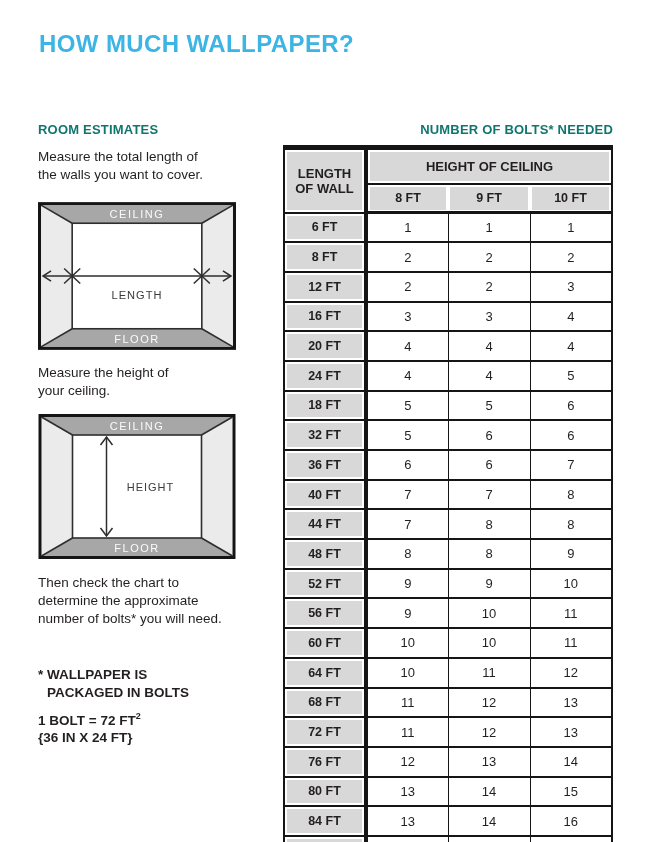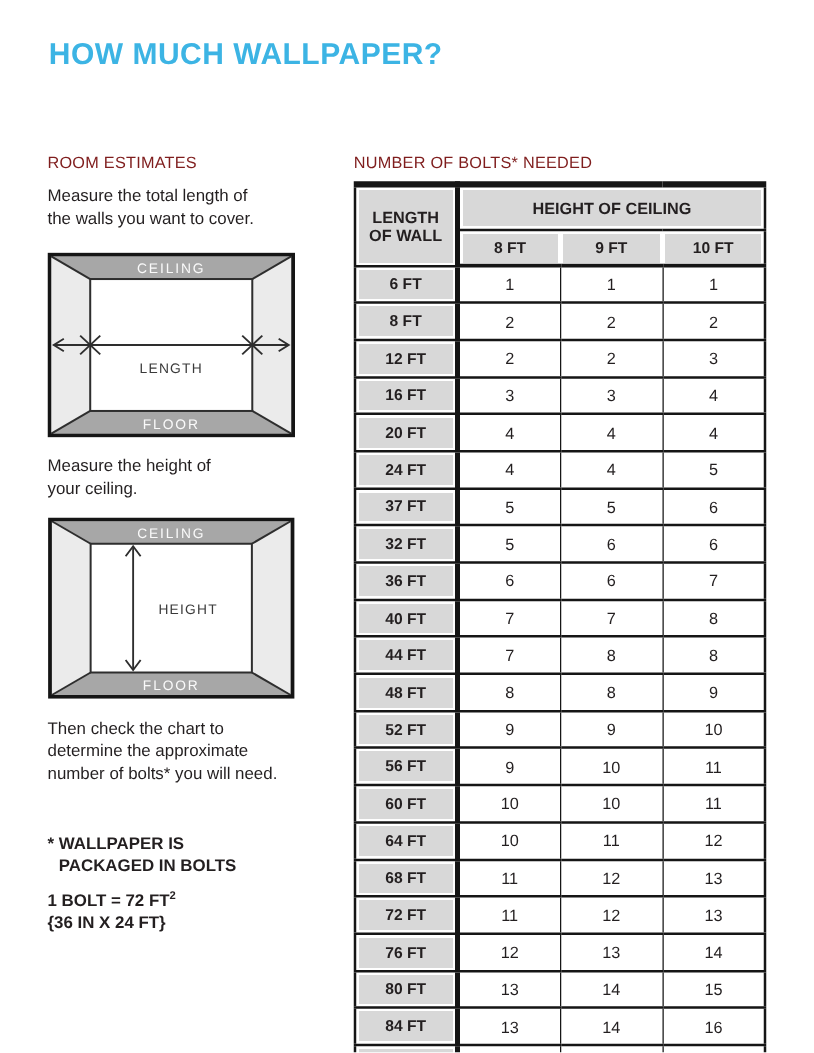--- a/index.html
+++ b/index.html
@@ -6,21 +6,21 @@
   .page {
     position:relative; width:651px; height:842px; background:#ffffff;
     font-family:"Liberation Sans","DejaVu Sans",sans-serif; color:#231f20;
     overflow:hidden;
   }
   .title {
     position:absolute; left:39px; top:30px;
     font-size:24px; font-weight:bold; color:#3cb4e4; letter-spacing:0.4px;
   }
   .sec-heading {
-    font-size:13px; font-weight:normal; color:#7f1d1d; letter-spacing:0.2px;
+    font-size:13px; font-weight:bold; color:#0f766e; letter-spacing:0.2px;
   }
   .heading-left  { position:absolute; left:38px; top:122px; }
   .para {
     position:absolute; left:38px; width:230px;
     font-size:13.5px; line-height:18px; white-space:pre-line; color:#231f20;
   }
   .para1 { top:148px; }
   .para2 { top:364px; }
   .para3 { top:574px; }
   .diagram { position:absolute; left:38px; }
@@ -33,21 +33,21 @@
   .note .line2 { padding-left:9px; }
   .bold-line {
     position:absolute; left:38px; font-size:13.5px; font-weight:bold;text-align:right;
   }
   .eq   { top:711px; }
   .dims { top:730px; }
   .eq sup { font-size:9px; vertical-align:super; }
 
   
   .table-heading {
-    position:absolute; left:283px; top:122px; width:330px; text-align:left;
+    position:absolute; left:283px; top:122px; width:330px; text-align:right;
   }
   table.bolts {
     position:absolute; left:283px; top:145px;
     width:330px; table-layout:fixed; border-collapse:collapse;
     border-top:5px solid #151515; border-left:2px solid #151515;
     border-right:2px solid #151515; border-bottom:3px solid #151515;
   }
   table.bolts col.c1 { width:82px; }
   table.bolts col.c2, table.bolts col.c3, table.bolts col.c4 { width:82px; }
   .gray { background:#d8d8d8; background-clip:content-box; padding:2px;margin-left:42px; }
@@ -199,21 +199,21 @@
           <td class="val">4</td>
           <td class="val">4</td>
         </tr>
         <tr>
           <td class="len gray">24 FT</td>
           <td class="val">4</td>
           <td class="val">4</td>
           <td class="val">5</td>
         </tr>
         <tr>
-          <td class="len gray">37 FT</td>
+          <td class="len gray">18 FT</td>
           <td class="val">5</td>
           <td class="val">5</td>
           <td class="val">6</td>
         </tr>
         <tr>
           <td class="len gray">32 FT</td>
           <td class="val">5</td>
           <td class="val">6</td>
           <td class="val">6</td>
         </tr>

